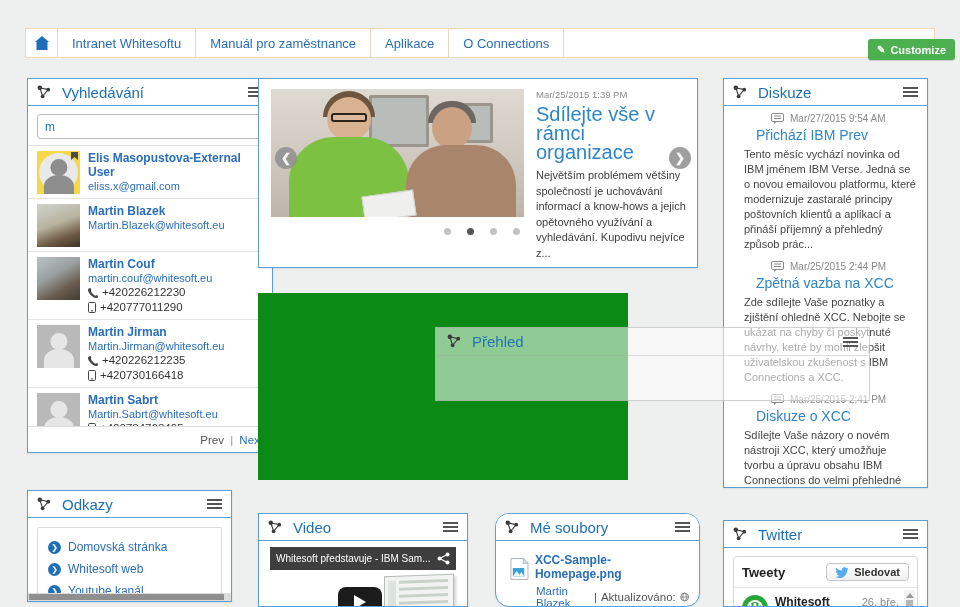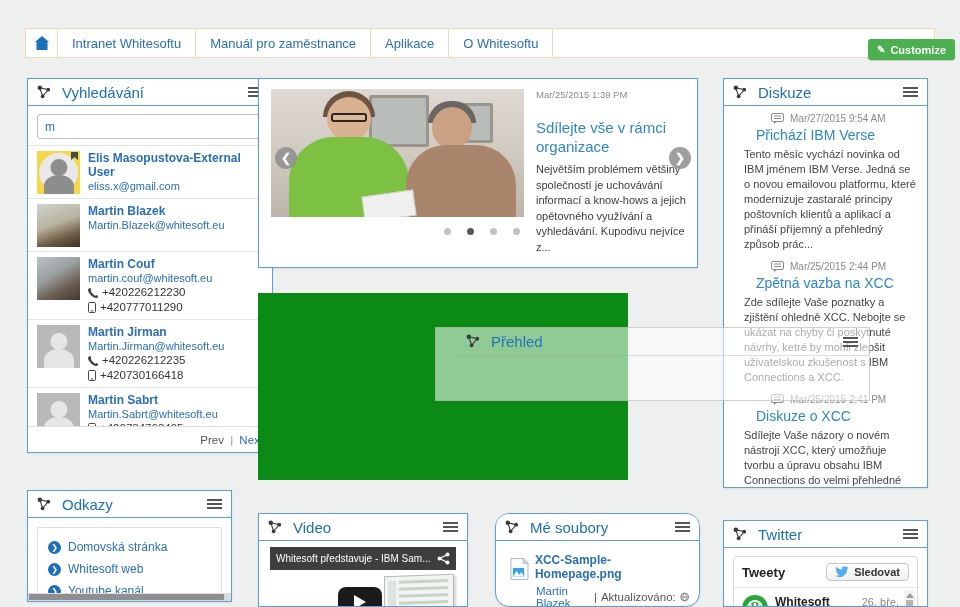--- a/index.html
+++ b/index.html
@@ -85,41 +85,41 @@
             border-radius:40px 40px 0 0; background:#a9856b; }
   .tablet { position:absolute; left:92px; top:104px; width:52px; height:26px; background:#efefed;
             border:1px solid #cfcfcb; transform:rotate(-8deg); }
   .car-arrow { position:absolute; width:22px; height:22px; border-radius:50%; background:#8f8f8f;
                opacity:0.85; color:#fff; display:flex; align-items:center; justify-content:center;
                font-size:12px; font-weight:bold; top:68px; cursor:pointer; z-index:5; }
   .car-prev { left:16px; }
   .car-next { right:6px; }
   .news-text { position:absolute; left:277px; top:10px; width:152px; }
   .news-date { font-size:9.5px; color:#8a8a8a; }
-  .news-headline { font-size:15px; color:#2e86c8; line-height:19px; margin:18px 0 6px 0; cursor:pointer; }
+  .news-headline { font-size:20px; color:#2e86c8; line-height:19px; margin:5px 0 6px 0; cursor:pointer; }
   .news-excerpt { font-size:11px; color:#3c3c3c; line-height:15.5px; }
   .dots { position:absolute; left:185px; bottom:6px; display:flex; gap:16px; }
   .dot { width:7px; height:7px; border-radius:50%; background:#c2c2c2; cursor:pointer; }
   .dot.active { background:#555; }
 
   
   #w-disc { left:723px; top:78px; width:205px; height:410px; }
   .thread { padding:7px 10px 2px 10px; }
   .t-date { display:flex; align-items:center; gap:6px; font-size:10px; color:#8a8a8a;padding-left:37px; }
   .t-title { font-size:14px; color:#2e86c8; margin:3px 0 4px 22px; cursor:pointer; }
   .t-text { font-size:11px; color:#444; line-height:15px; margin-left:10px; }
   .circ-arrow { width:13px; height:13px; border-radius:50%; background:#1d70b8; color:#fff;
                 font-size:8px; display:flex; align-items:center; justify-content:center; flex:0 0 13px; }
 
   
   .drop-zone { position:absolute; left:258px; top:293px; width:370px; height:187px; background:#0b8a15; }
 
   
   .ghost { position:absolute; left:435px; top:327px; width:435px; height:74px;
-           background:rgba(255,255,255,0.55); border:1px solid rgba(170,170,170,0.55); z-index:20;padding-left:19px; }
+           background:rgba(255,255,255,0.55); border:1px solid rgba(170,170,170,0.55); z-index:20; }
   .ghost-head { height:28px; display:flex; align-items:center; padding:0 11px;
                 border-bottom:1px solid rgba(160,160,160,0.35); }
   .ghost .w-title { opacity:0.95; }
 
   
   #w-links { left:27px; top:490px; width:205px; height:112px; }
   .links-box { margin:9px; border:1px solid #ddd; border-radius:2px; padding:8px 6px; }
   .link-row { display:flex; align-items:center; gap:7px; padding:4px 4px; }
   .link-row a { color:#2a6eb8; font-size:12px; text-decoration:none; cursor:pointer; }
   .h-scroll { position:absolute; bottom:0; left:0; right:0; height:8px; background:#dcdcdc; }
@@ -148,21 +148,21 @@
   .file-line1 { display:flex; align-items:flex-end; gap:6px; }
   .file-name { color:#2a6eb8; font-size:12px; font-weight:bold; cursor:pointer; }
   .file-line2 { display:flex; align-items:center; gap:4px; margin:4px 0 0 26px; font-size:11.5px; color:#555; }
   .file-author { color:#2a6eb8; cursor:pointer; }
 
   
   #w-twitter { left:723px; top:520px; width:205px; height:87px; }
   .tw-frame { margin:8px 9px; border:1px solid #d8d8d8; border-radius:4px; overflow:hidden; }
   .tw-head { display:flex; align-items:center; padding:6px 8px; border-bottom:1px solid #e5e5e5; }
   .tw-title { font-size:13px; font-weight:bold; color:#222; flex:1; }
-  .follow-btn { display:flex; align-items:flex-start; gap:5px; border:1px solid #c6c6c6; border-radius:4px;
+  .follow-btn { display:flex; align-items:flex-end; gap:5px; border:1px solid #c6c6c6; border-radius:4px;
                 background:linear-gradient(#fff,#f0f0f0); padding:2px 8px; font-size:11px; font-weight:bold;
                 color:#333; cursor:pointer; }
   .tweet { display:flex; padding:7px 4px 7px 8px; position:relative; }
   .tw-avatar { width:26px; height:26px; border-radius:50%; background:#27a737; position:relative; flex:0 0 26px; }
   .tw-avatar .ring { position:absolute; inset:5px; border:2.5px solid #fff; border-radius:50%; }
   .tw-avatar .w { position:absolute; inset:0; display:flex; align-items:center; justify-content:center;
                   color:#fff; font-size:12px; font-weight:bold; }
   .tw-body { margin-left:7px; flex:1; }
   .tw-name { font-size:12px; font-weight:bold; color:#222; cursor:pointer; }
   .tw-date { position:absolute; right:18px; top:8px; font-size:11px; color:#8a8a8a; }
@@ -178,21 +178,21 @@
 
 <div class="navbar">
   <div class="nav-home">
     <svg class="home-icon" width="14" height="14" viewBox="0 0 14 14">
       <path d="M7 0 L14 6 L12.5 6 L12.5 14 L1.5 14 L1.5 6 L0 6 Z" fill="#1d6fb8"></path>
     </svg>
   </div>
   <div class="nav-tab">Intranet Whitesoftu</div>
   <div class="nav-tab">Manuál pro zaměstnance</div>
   <div class="nav-tab">Aplikace</div>
-  <div class="nav-tab">O Whitesoftu</div>
+  <div class="nav-tab">O Connections</div>
 </div>
 <div class="customize-btn">
   <span class="pencil">✎</span>
   <span>Customize</span>
 </div>
 
 <div class="widget" id="w-search">
   <div class="w-head">
     <svg class="mol-icon" viewBox="0 0 16 16">
       <circle cx="3" cy="3" r="2.4" fill="#3a3a3a"></circle>
@@ -359,21 +359,21 @@
   <div class="thread">
     <div class="t-date">
       <svg width="13" height="11" viewBox="0 0 13 11">
         <rect x="0.5" y="0.5" width="12" height="8" rx="1.5" fill="none" stroke="#8a8a8a"></rect>
         <path d="M3 8.5 L3 11 L6 8.5" fill="#8a8a8a"></path>
         <line x1="3" y1="3" x2="10" y2="3" stroke="#8a8a8a"></line>
           <line x1="3" y1="5.5" x2="10" y2="5.5" stroke="#8a8a8a"></line>
       </svg>
       <span>Mar/27/2015 9:54 AM</span>
     </div>
-    <div class="t-title">Přichází IBM Verse</div>
+    <div class="t-title">Přichází IBM Prev</div>
     <div class="t-text">Tento měsíc vychází novinka od IBM jménem IBM Verse. Jedná se o novou emailovou platformu, které modernizuje zastaralé principy poštovních klientů a aplikací a přináší příjemný a přehledný způsob prác...</div>
   </div>
 
   <div class="thread">
     <div class="t-date">
       <svg width="13" height="11" viewBox="0 0 13 11">
         <rect x="0.5" y="0.5" width="12" height="8" rx="1.5" fill="none" stroke="#8a8a8a"></rect>
         <path d="M3 8.5 L3 11 L6 8.5" fill="#8a8a8a"></path>
         <line x1="3" y1="3" x2="10" y2="3" stroke="#8a8a8a"></line>
           <line x1="3" y1="5.5" x2="10" y2="5.5" stroke="#8a8a8a"></line>

